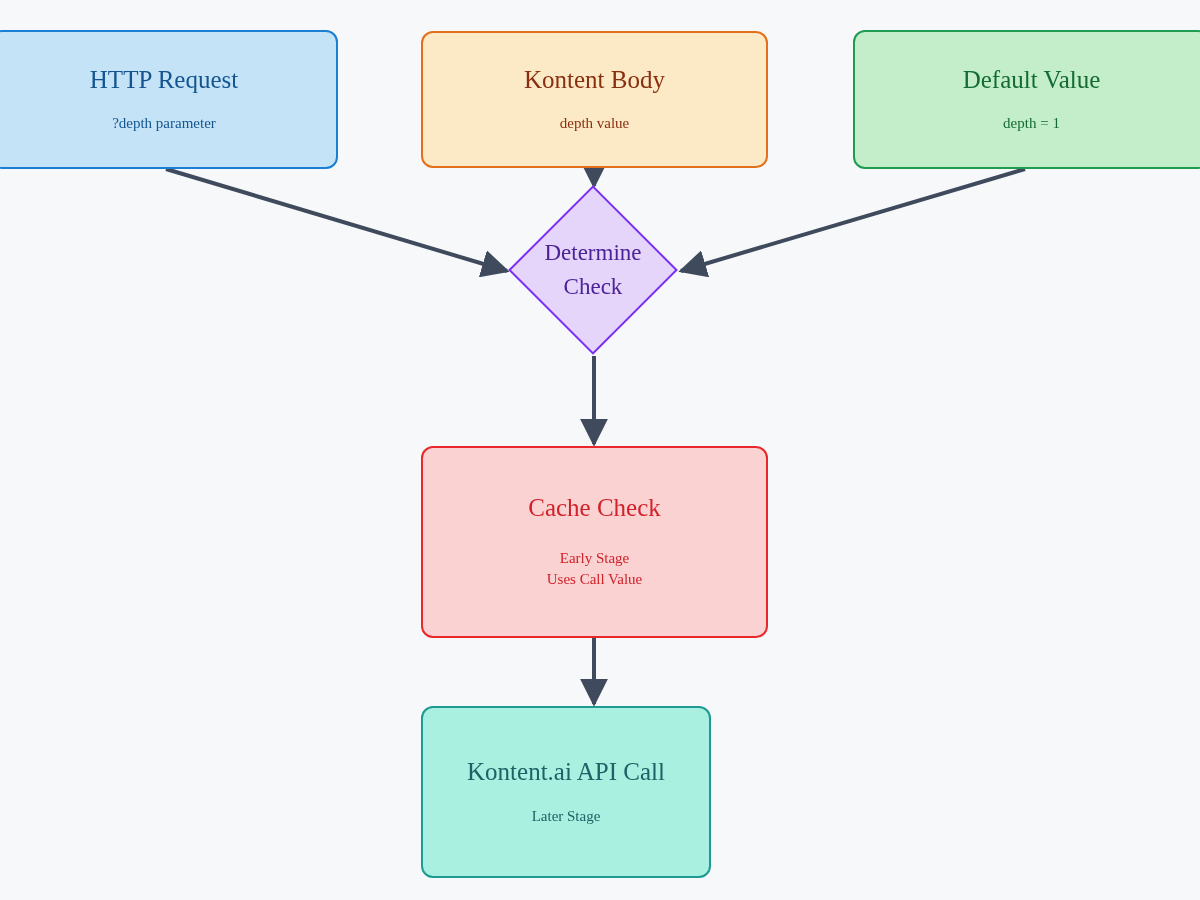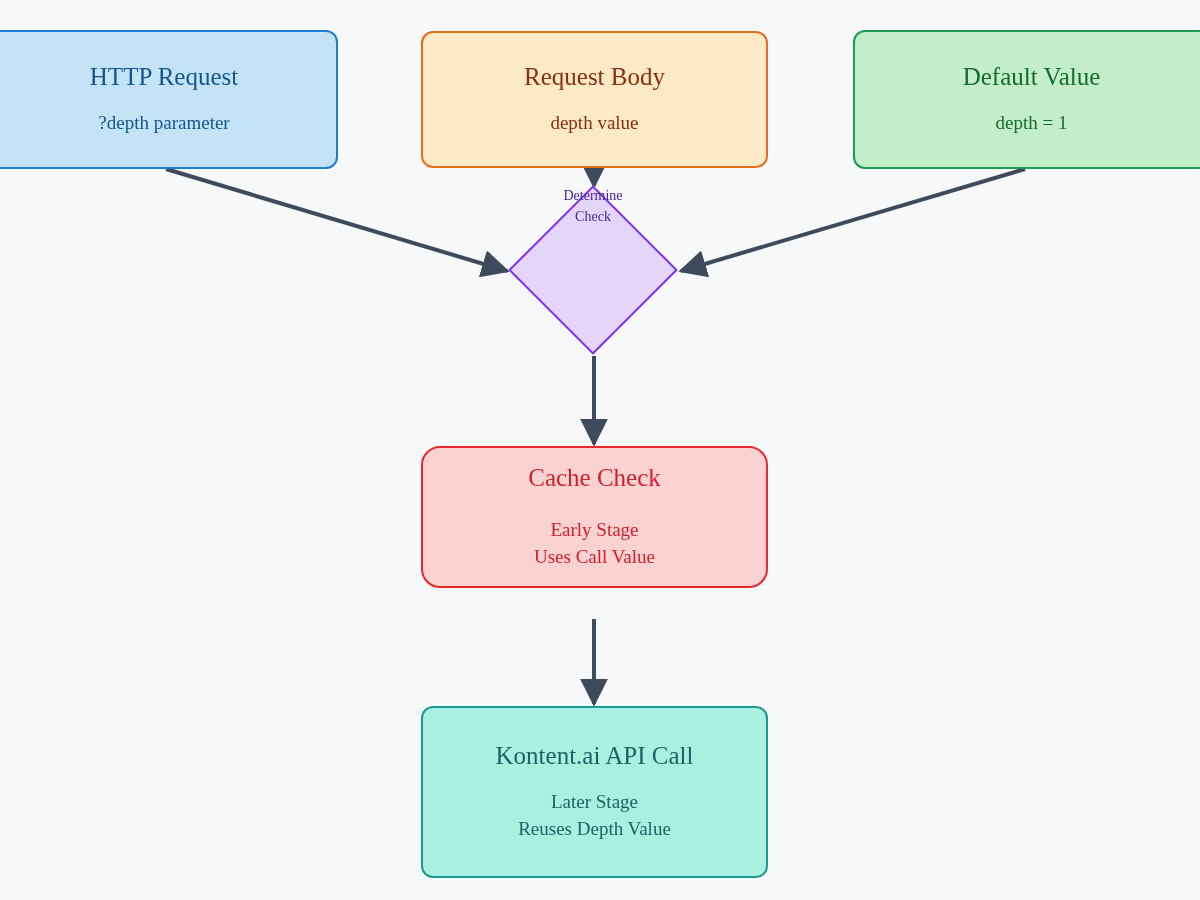--- a/index.html
+++ b/index.html
@@ -45,21 +45,21 @@
     text-align: center;
     z-index: 2;
   }
 
   .node-title {
     font-size: 25px;
     line-height: 1.22;
     white-space: nowrap;
   }
   .node-sub {
-    font-size: 19px;
+    font-size: 15px;
     line-height: 1.42;
     white-space: nowrap;
   }
   .node-title + .node-sub {
     margin-top: 18px;
   }
 
   
   #node-http-request {
     left: -10px;
@@ -91,35 +91,34 @@
     background: #c4eec9;
     border-color: #1f9b52;
     color: #136b33;
   }
 
   
   #node-cache-check {
     left: 421px;
     top: 446px;
     width: 347px;
-    height: 142px;
+    height: 192px;
     background: #fbd2d2;
     border-color: #e8282b;
     color: #d1212a;
-    border-radius: 19px;
   }
   #node-cache-check .node-title + .node-sub {
     margin-top: 24px;
   }
 
   
   #node-api-call {
     left: 421px;
     top: 706px;
-    width: 347px;
+    width: 290px;
     height: 172px;
     background: #a9f0e0;
     border-color: #1d9a92;
     color: #1f6166;
   }
   #node-api-call .node-title + .node-sub {
   }
 
   
   #node-determine-depth {
@@ -140,23 +139,23 @@
     border: 2px solid #7b2ff2;
     transform: rotate(45deg);
     box-sizing: border-box;
   }
   #node-determine-depth .diamond-label {
     position: absolute;
     inset: 0;
     display: flex;
     flex-direction: column;
     align-items: center;
-    justify-content: flex-start;
+    justify-content: center;
     color: #4b2396;
-    font-size: 14px;
+    font-size: 23px;
     line-height: 1.5;
     text-align: center;
   }
 </style>
 </head>
 <body>
 
 <div id="diagram-root">
 
   <svg id="edge-layer" viewBox="0 0 1200 900" width="1200" height="900" xmlns="http://www.w3.org/2000/svg">
@@ -176,21 +175,21 @@
 
     <line x1="594" y1="619" x2="594" y2="704" stroke="#3f4a5c" stroke-width="4" marker-end="url(#arrowhead)"></line>
   </svg>
 
   <div class="node" id="node-http-request">
     <div class="node-title">HTTP Request</div>
     <div class="node-sub">?depth parameter</div>
   </div>
 
   <div class="node" id="node-request-body">
-    <div class="node-title">Request Body</div>
+    <div class="node-title">Kontent Body</div>
     <div class="node-sub">depth value</div>
   </div>
 
   <div class="node" id="node-default-value">
     <div class="node-title">Default Value</div>
     <div class="node-sub">depth = 1</div>
   </div>
 
   <div id="node-determine-depth">
     <div class="diamond-shape"></div>
@@ -202,16 +201,15 @@
 
   <div class="node" id="node-cache-check">
     <div class="node-title">Cache Check</div>
     <div class="node-sub">Early Stage</div>
     <div class="node-sub">Uses Call Value</div>
   </div>
 
   <div class="node" id="node-api-call">
     <div class="node-title">Kontent.ai API Call</div>
     <div class="node-sub">Later Stage</div>
-    <div class="node-sub">Reuses Depth Value</div>
   </div>
 
 </div>
 
 </body></html>

